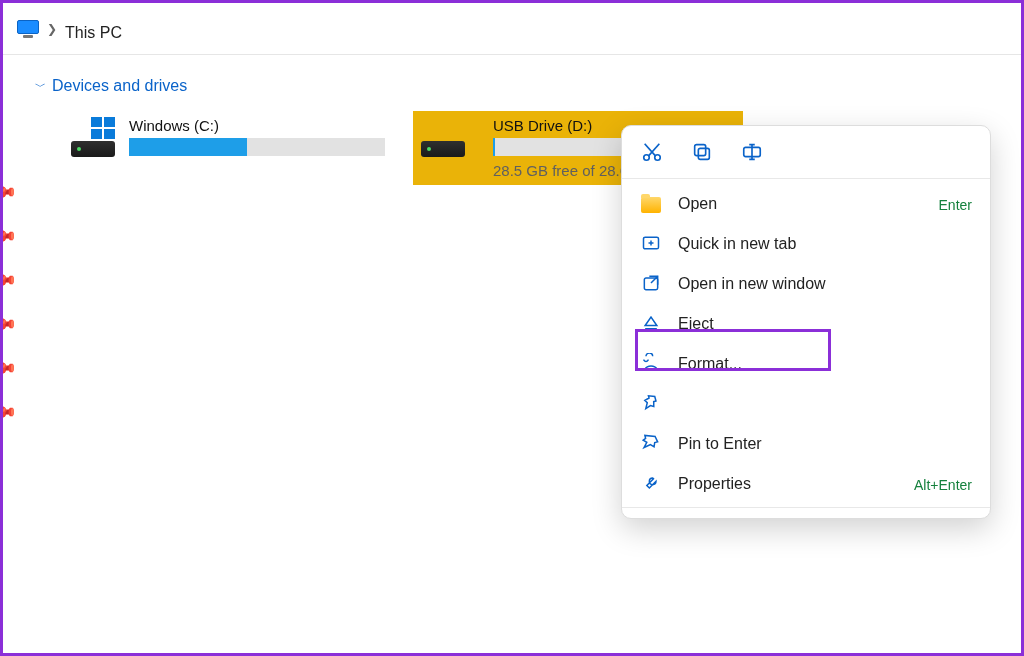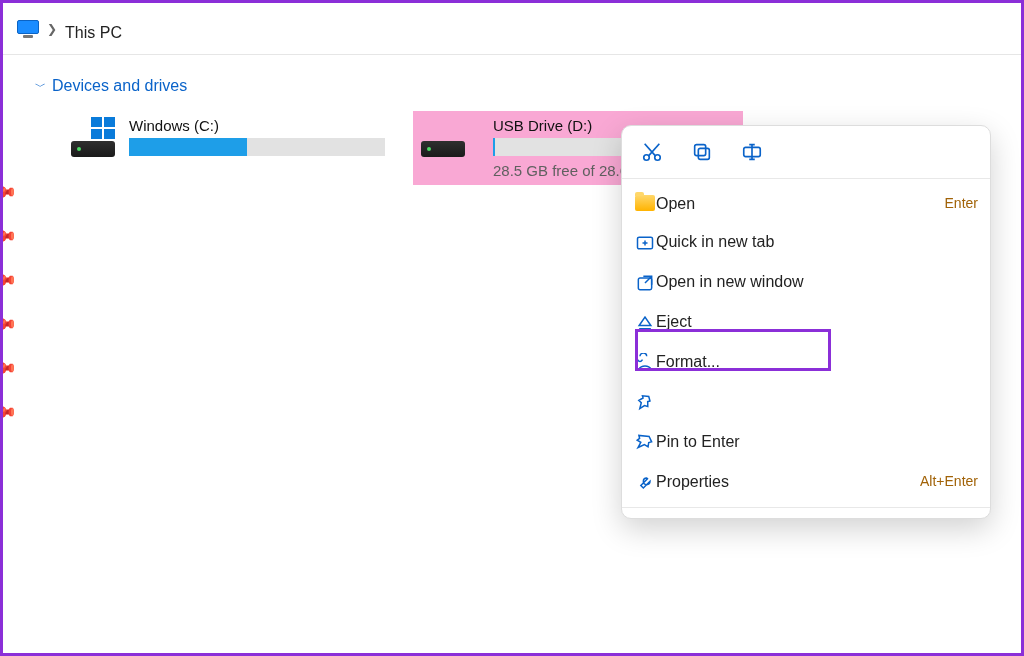--- a/index.html
+++ b/index.html
@@ -64,21 +64,21 @@
     margin-left: 28px;
   }
   .drive {
     display: flex;
     align-items: flex-start;
     gap: 14px;
     width: 330px;
     padding: 6px 8px;
   }
   .drive.selected {
-    background: #f9a8d4;
+    background: #eab308;
     gap: 28px;
   }
   .drive-icon {
     width: 44px; height: 40px;
     display: flex; flex-direction: column;
     gap: 2px;
   }
   .win-logo {
     width: 24px; height: 22px;
     align-self: flex-end;
@@ -127,28 +127,28 @@
     display:flex; gap: 26px;
     padding: 14px 18px;
     border-bottom: 1px solid #e8e8e8;
   }
   .ctx-top-icon {
     color:#0a63c9; width:24px; height:24px;
     display:flex; align-items:center; justify-content:center;
   }
   .ctx-list { padding: 6px 0; }
   .ctx-item {
-    display:flex; align-items:flex-start; 
-    padding: 10px 12px;
+    display:flex; align-items:flex-end; gap: 16px;
+    padding: 10px 18px;
     position:relative;
     cursor: default;
   }
   .ctx-item .ico { width:22px; display:flex; align-items:center; justify-content:center; color:#0a63c9; }
   .ctx-item .lbl { flex:1; color:#222; }
-  .ctx-item .sc { color:#a16207; font-size:14px; }
+  .ctx-item .sc { color:#15803d; font-size:14px; }
   .ctx-sep { height:1px; background:#e8e8e8; margin:4px 0; }
   .format-highlight {
     position:absolute;
     left: 632px; top: 326px;
     width: 196px; height: 42px;
     border: 3px solid #8b2fd8;
     pointer-events:none;
     z-index: 20;
   }
   svg { display:block; }

